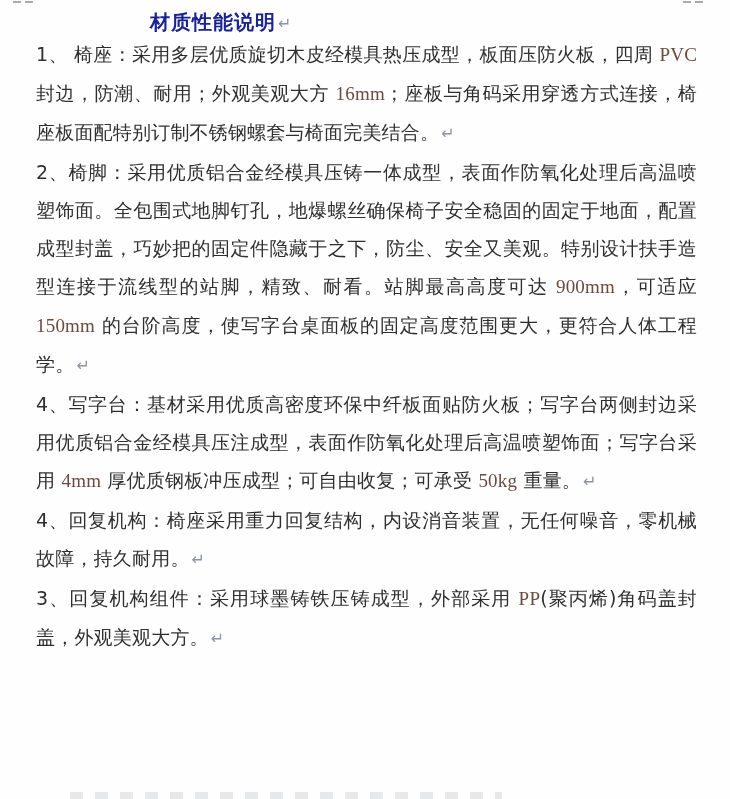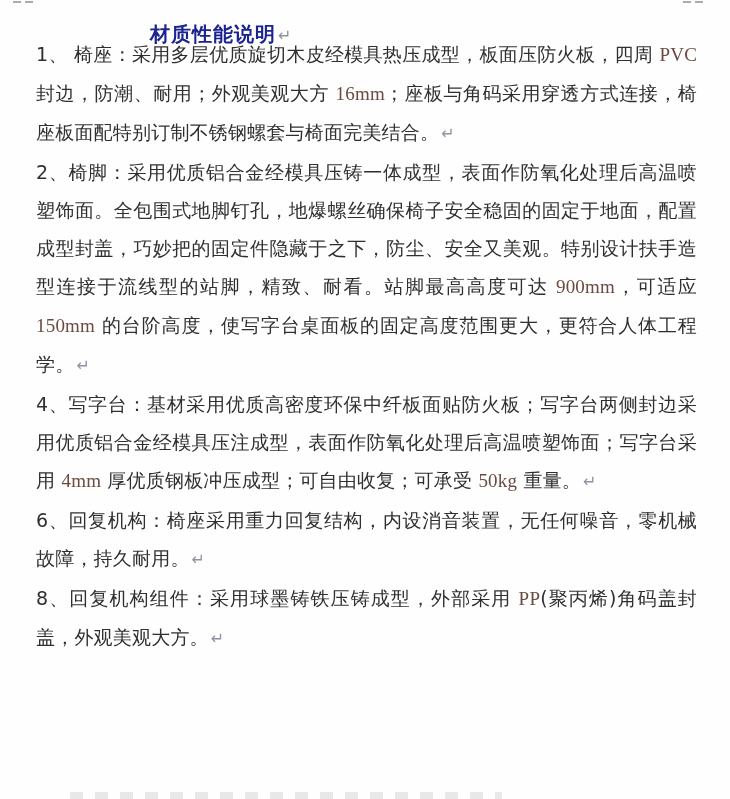--- a/index.html
+++ b/index.html
@@ -27,21 +27,21 @@
   .crop-mark{
     position:absolute;top:1px;height:2px;width:8px;
     background:var(--c-crop);opacity:.75;
   }
   .crop-mark.tl-a{left:13px;}
   .crop-mark.tl-b{left:25px;}
   .crop-mark.tr-a{left:683px;}
   .crop-mark.tr-b{left:695px;}
 
   .title-row{
-    padding-top:21px;
+    padding-top:9px;
     padding-left:150px;
     height:35px;
     white-space:nowrap;
   }
   .doc-title{
     display:inline;
     font-size:20px;
     font-weight:bold;
     letter-spacing:1px;
     color:var(--c-title);
@@ -91,19 +91,19 @@
   <div class="crop-mark tr-b"></div>
 
   <div class="title-row">
     <h1 class="doc-title">材质性能说明</h1><span class="pmark">↵</span>
   </div>
 
   <div class="content">
     <p class="para"><span><span>1、 椅座：采用多层优质旋切木皮经模具热压成型，板面压防火板，四周 </span><span class="latin">PVC</span><span> 封边，防潮、耐用；外观美观大方 </span><span class="latin">16mm</span><span>；座板与角码采用穿透方式连接，椅座板面配特别订制不锈钢螺套与椅面完美结合。</span></span><span class="pmark">↵</span></p>
     <p class="para"><span><span>2、椅脚：采用优质铝合金经模具压铸一体成型，表面作防氧化处理后高温喷塑饰面。全包围式地脚钉孔，地爆螺丝确保椅子安全稳固的固定于地面，配置成型封盖，巧妙把的固定件隐藏于之下，防尘、安全又美观。特别设计扶手造型连接于流线型的站脚，精致、耐看。站脚最高高度可达 </span><span class="latin">900mm</span><span>，可适应 </span><span class="latin">150mm</span><span> 的台阶高度，使写字台桌面板的固定高度范围更大，更符合人体工程学。</span></span><span class="pmark">↵</span></p>
     <p class="para"><span><span>4、写字台：基材采用优质高密度环保中纤板面贴防火板；写字台两侧封边采用优质铝合金经模具压注成型，表面作防氧化处理后高温喷塑饰面；写字台采用 </span><span class="latin">4mm</span><span> 厚优质钢板冲压成型；可自由收复；可承受 </span><span class="latin">50kg</span><span> 重量。</span></span><span class="pmark">↵</span></p>
-    <p class="para"><span><span>6、回复机构：椅座采用重力回复结构，内设消音装置，无任何噪音，零机械故障，持久耐用。</span></span><span class="pmark">↵</span></p>
-    <p class="para"><span><span>8、回复机构组件：采用球墨铸铁压铸成型，外部采用 </span><span class="latin">PP</span><span>(聚丙烯)角码盖封盖，外观美观大方。</span></span><span class="pmark">↵</span></p>
+    <p class="para"><span><span>4、回复机构：椅座采用重力回复结构，内设消音装置，无任何噪音，零机械故障，持久耐用。</span></span><span class="pmark">↵</span></p>
+    <p class="para"><span><span>3、回复机构组件：采用球墨铸铁压铸成型，外部采用 </span><span class="latin">PP</span><span>(聚丙烯)角码盖封盖，外观美观大方。</span></span><span class="pmark">↵</span></p>
 
   </div>
 
   <div class="cutoff-fragment"></div>
 </div>
 
 </body></html>

